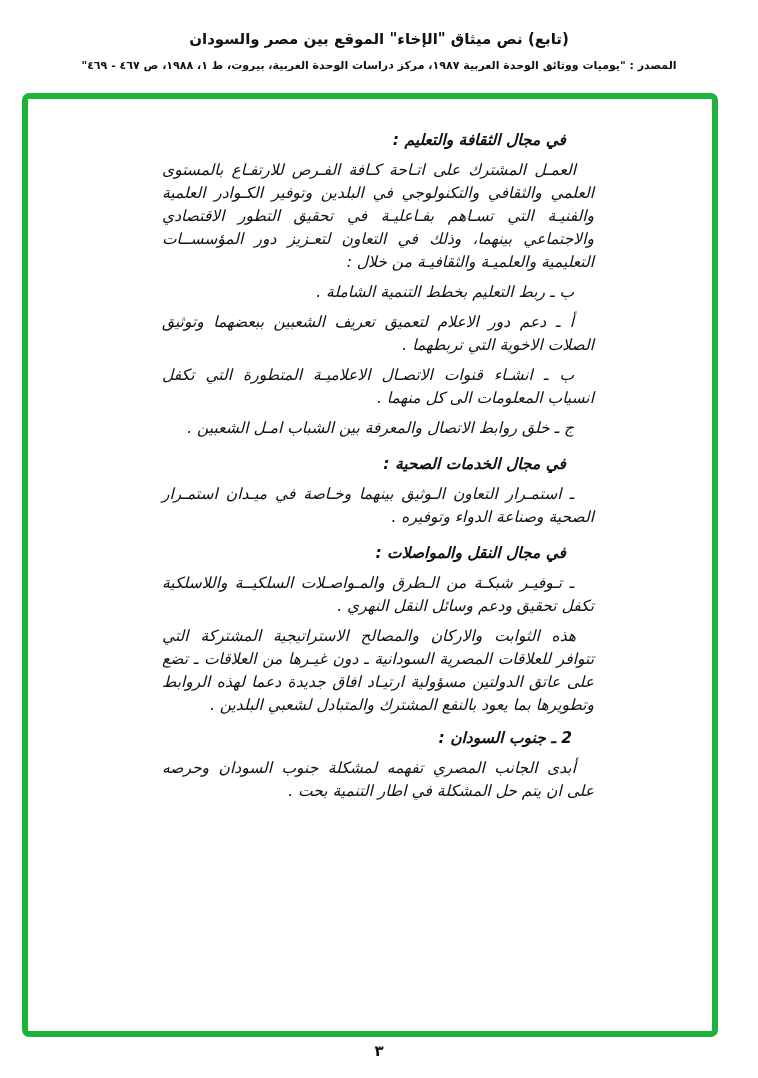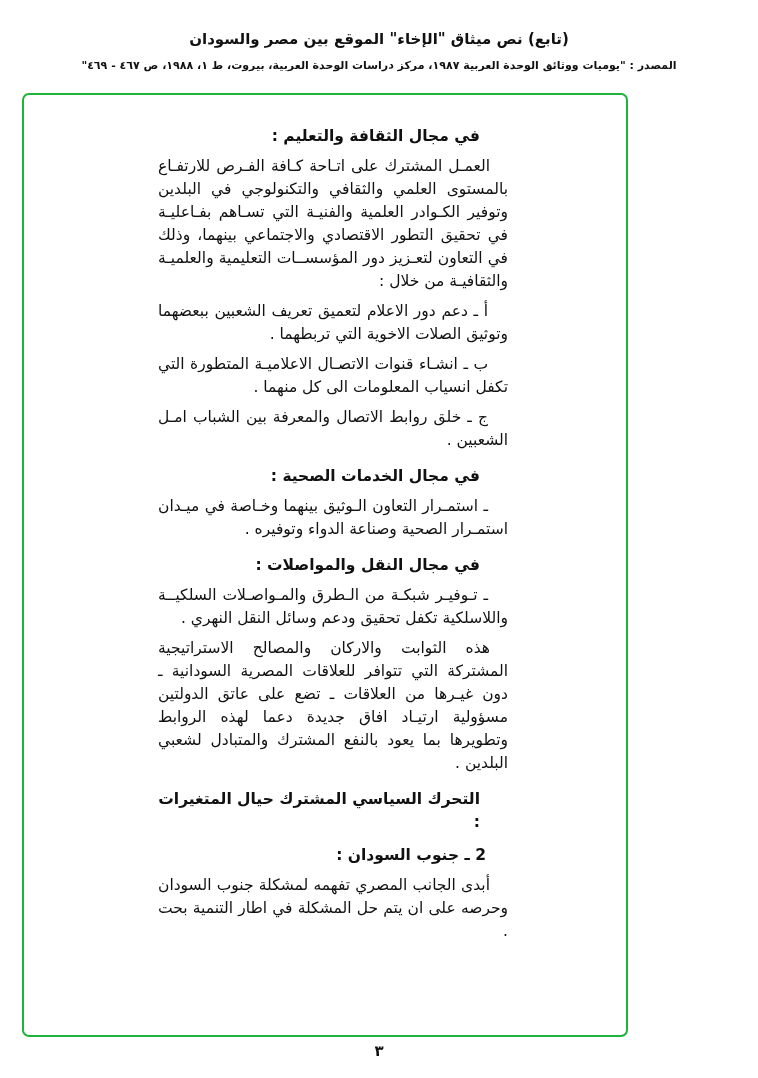--- a/index.html
+++ b/index.html
@@ -23,25 +23,26 @@
     direction: rtl;
     text-align: center;
     font-weight: bold;
     font-size: 11px;
     margin-top: 11px;
     white-space: nowrap;
   }
   .frame {
     position: absolute;
     left: 22px; top: 93px;
-    width: 606px; height: 944px;
+    width: 696px; height: 944px;
     box-sizing: border-box;
-    border: 2px solid #0369a1;
+    border: 6px solid #0369a1;
     border-radius: 7px;
     background: #ffffff;
+    font-style: italic;
   }
   .content {
     direction: rtl;
     text-align: justify;
     font-size: 15.5px;
     line-height: 23px;
     margin: 30px 118px 0 134px;
   }
   .block { margin: 7px 0; }
   .block.heading {
@@ -75,29 +76,29 @@
 
   <div class="header">
     <div class="doc-title">(تابع) نص ميثاق "الإخاء" الموقع بين مصر والسودان</div>
     <div class="doc-source">المصدر : "يوميات ووثائق الوحدة العربية ١٩٨٧، مركز دراسات الوحدة العربية، بيروت، ط ١، ١٩٨٨، ص ٤٦٧ - ٤٦٩"</div>
   </div>
 
   <div class="frame" style="border-color: rgb(30, 180, 60);">
     <div class="content" id="content">
         <div class="block heading">في مجال الثقافة والتعليم :</div>
         <div class="block paragraph">العمـل المشترك على اتـاحة كـافة الفـرص للارتفـاع بالمستوى العلمي والثقافي والتكنولوجي في البلدين وتوفير الكـوادر العلمية والفنيـة التي تسـاهم بفـاعليـة في تحقيق التطور الاقتصادي والاجتماعي بينهما، وذلك في التعاون لتعـزيز دور المؤسســات التعليمية والعلميـة والثقافيـة من خلال :</div>
+        <div class="block item">ب ـ ربط التعليم بخطط التنمية الشاملة .</div>
         <div class="block item">أ ـ دعم دور الاعلام لتعميق تعريف الشعبين ببعضهما وتوثيق الصلات الاخوية التي تربطهما .</div>
         <div class="block item">ب ـ انشـاء قنوات الاتصـال الاعلاميـة المتطورة التي تكفل انسياب المعلومات الى كل منهما .</div>
         <div class="block item">ج ـ خلق روابط الاتصال والمعرفة بين الشباب امـل الشعبين .</div>
         <div class="block heading">في مجال الخدمات الصحية :</div>
         <div class="block item">ـ استمـرار التعاون الـوثيق بينهما وخـاصة في ميـدان استمـرار الصحية وصناعة الدواء وتوفيره .</div>
         <div class="block heading">في مجال النقل والمواصلات :</div>
         <div class="block item">ـ تـوفيـر شبكـة من الـطرق والمـواصـلات السلكيــة واللاسلكية تكفل تحقيق ودعم وسائل النقل النهري .</div>
         <div class="block paragraph">هذه الثوابت والاركان والمصالح الاستراتيجية المشتركة التي تتوافر للعلاقات المصرية السودانية ـ دون غيـرها من العلاقات ـ تضع على عاتق الدولتين مسؤولية ارتيـاد افاق جديدة دعما لهذه الروابط وتطويرها بما يعود بالنفع المشترك والمتبادل لشعبي البلدين .</div>
-        <div class="block heading">التحرك السياسي المشترك حيال المتغيرات :</div>
         <div class="block subheading">2 ـ جنوب  السودان :</div>
         <div class="block paragraph">أبدى الجانب المصري تفهمه لمشكلة جنوب السودان وحرصه على ان يتم حل المشكلة في اطار التنمية بحت .</div>
       </div>
   </div>
 
   <div class="page-number">٣</div>
 
 </div>
 
 </body></html>

